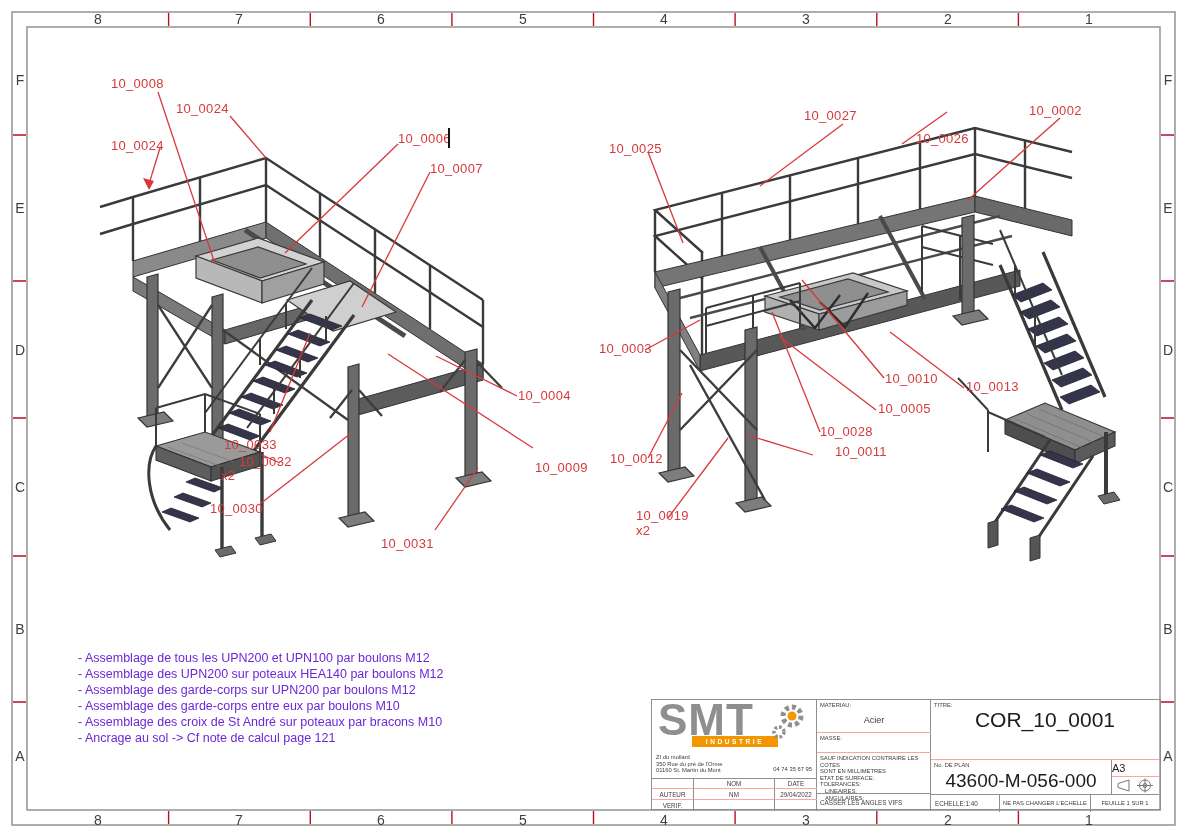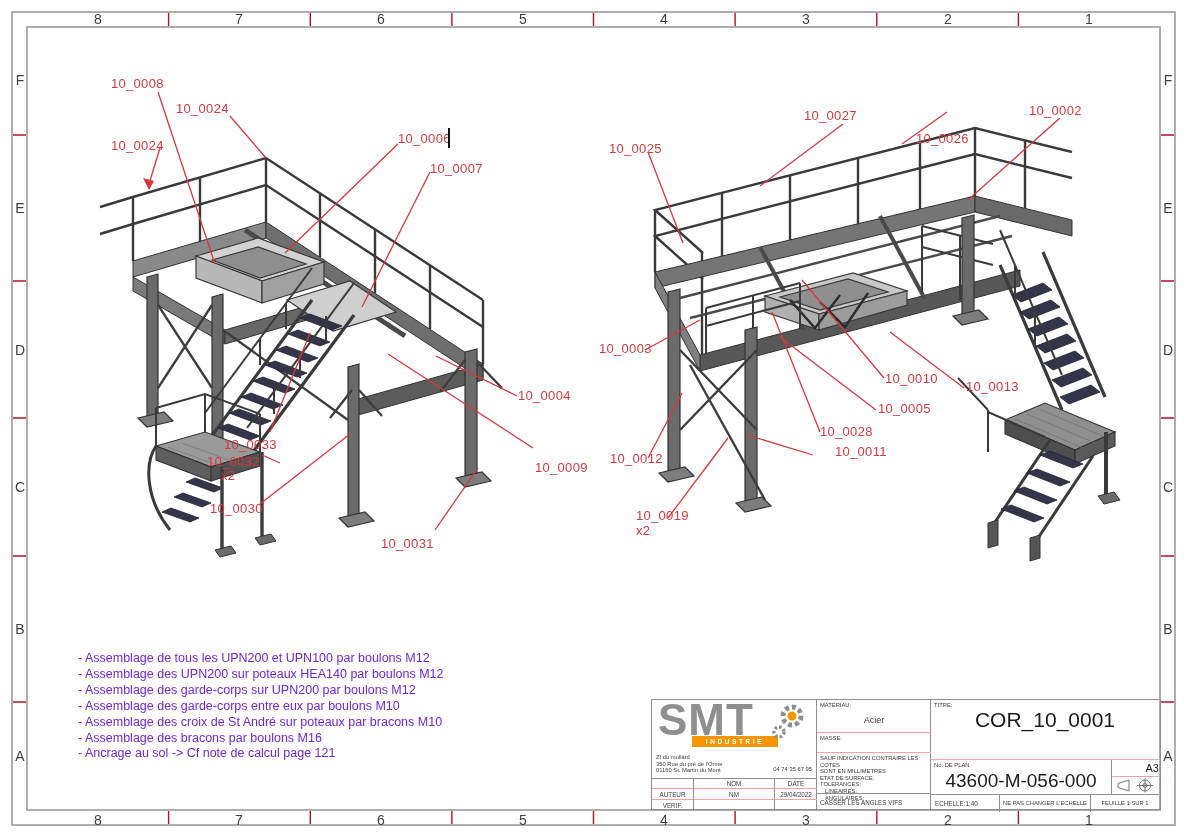--- a/index.html
+++ b/index.html
@@ -308,21 +308,21 @@
   <div class="zone zoneL" style="left:1160px;top:748px;">A</div>
 
   <div class="lbl" style="left:111px;top:76px;">10_0008</div>
   <div class="lbl" style="left:176px;top:101px;">10_0024</div>
   <div class="lbl" style="left:111px;top:138px;">10_0024</div>
   <div class="lbl" style="left:398px;top:131px;">10_0006</div>
   <div class="lbl" style="left:430px;top:161px;">10_0007</div>
   <div class="lbl" style="left:518px;top:388px;">10_0004</div>
   <div class="lbl" style="left:535px;top:460px;">10_0009</div>
   <div class="lbl" style="left:224px;top:437px;">10_0033</div>
-  <div class="lbl" style="left:207px;top:454px;text-align:center;">10_0032</div>
+  <div class="lbl" style="left:239px;top:454px;text-align:center;">10_0032</div>
   <div class="lbl" style="left:221px;top:468px;">x2</div>
   <div class="lbl" style="left:210px;top:501px;">10_0030</div>
   <div class="lbl" style="left:381px;top:536px;">10_0031</div>
   <div class="cursor"></div>
 
   <div class="lbl" style="left:609px;top:141px;text-align:right;">10_0025</div>
   <div class="lbl" style="left:804px;top:108px;">10_0027</div>
   <div class="lbl" style="left:916px;top:95px;margin-top:36px;">10_0026</div>
   <div class="lbl" style="left:1029px;top:103px;">10_0002</div>
   <div class="lbl" style="left:599px;top:341px;">10_0003</div>
@@ -334,21 +334,20 @@
   <div class="lbl" style="left:610px;top:451px;">10_0012</div>
   <div class="lbl" style="left:636px;top:508px;">10_0019</div>
   <div class="lbl" style="left:636px;top:523px;">x2</div>
 
   <div class="notes">
     <div>- Assemblage de tous les UPN200 et UPN100 par boulons M12</div>
     <div>- Assemblage des UPN200 sur poteaux HEA140 par boulons M12</div>
     <div>- Assemblage des garde-corps sur UPN200 par boulons M12</div>
     <div>- Assemblage des garde-corps entre eux par boulons M10</div>
     <div>- Assemblage des croix de St André sur poteaux par bracons M10</div>
-    <div>- Assemblage des bracons par boulons M16</div>
     <div>- Ancrage au sol -&gt; Cf note de calcul page 121</div>
   </div>
 
   <div class="tb">
 
     <div class="cell b-r" style="left:0;top:0;width:165px;height:111px;">
       <div class="logo-wrap">
         <div class="logo-smt">SMT</div>
         <div class="logo-bar">INDUSTRIE</div>
         <svg class="abs" style="left:112px;top:0;" width="46" height="48">
@@ -402,21 +401,21 @@
 
     <div class="cell" style="left:279px;top:0;width:228px;height:111px;">
       <div class="cell b-b" style="left:0;top:0;width:228px;height:60px;">
         <div class="abs t5" style="left:3px;top:2px;">TITRE:</div>
         <div class="abs titre-line" style="top:8px;font-size:21px;">COR_10_0001</div>
       </div>
       <div class="cell b-r" style="left:0;top:60px;width:181px;height:34px;">
         <div class="abs t5" style="left:3px;top:2px;">No. DE PLAN</div>
         <div class="abs titre-line" style="top:10px;font-size:19px;">43600-M-056-000</div>
       </div>
-      <div class="cell b-b" style="left:181px;top:60px;width:47px;height:17px;text-align:right;font-size:11px;line-height:17px;color:#1c1c1c;">A3</div>
+      <div class="cell b-b" style="left:181px;top:60px;width:47px;height:17px;text-align:left;font-size:11px;line-height:17px;color:#1c1c1c;">A3</div>
       <div class="cell" style="left:181px;top:77px;width:47px;height:17px;">
         <svg width="47" height="17">
           <g stroke="#777" stroke-width="1" fill="none">
             <path d="M6,6.5 L17,3 L17,14 L6,10.5 Z"></path>
             <line x1="25" y1="8.5" x2="41" y2="8.5"></line>
             <line x1="33" y1="1.5" x2="33" y2="15.5"></line>
             <circle cx="33" cy="8.5" r="5.5"></circle>
             <circle cx="33" cy="8.5" r="2"></circle>
           </g>
         </svg>

